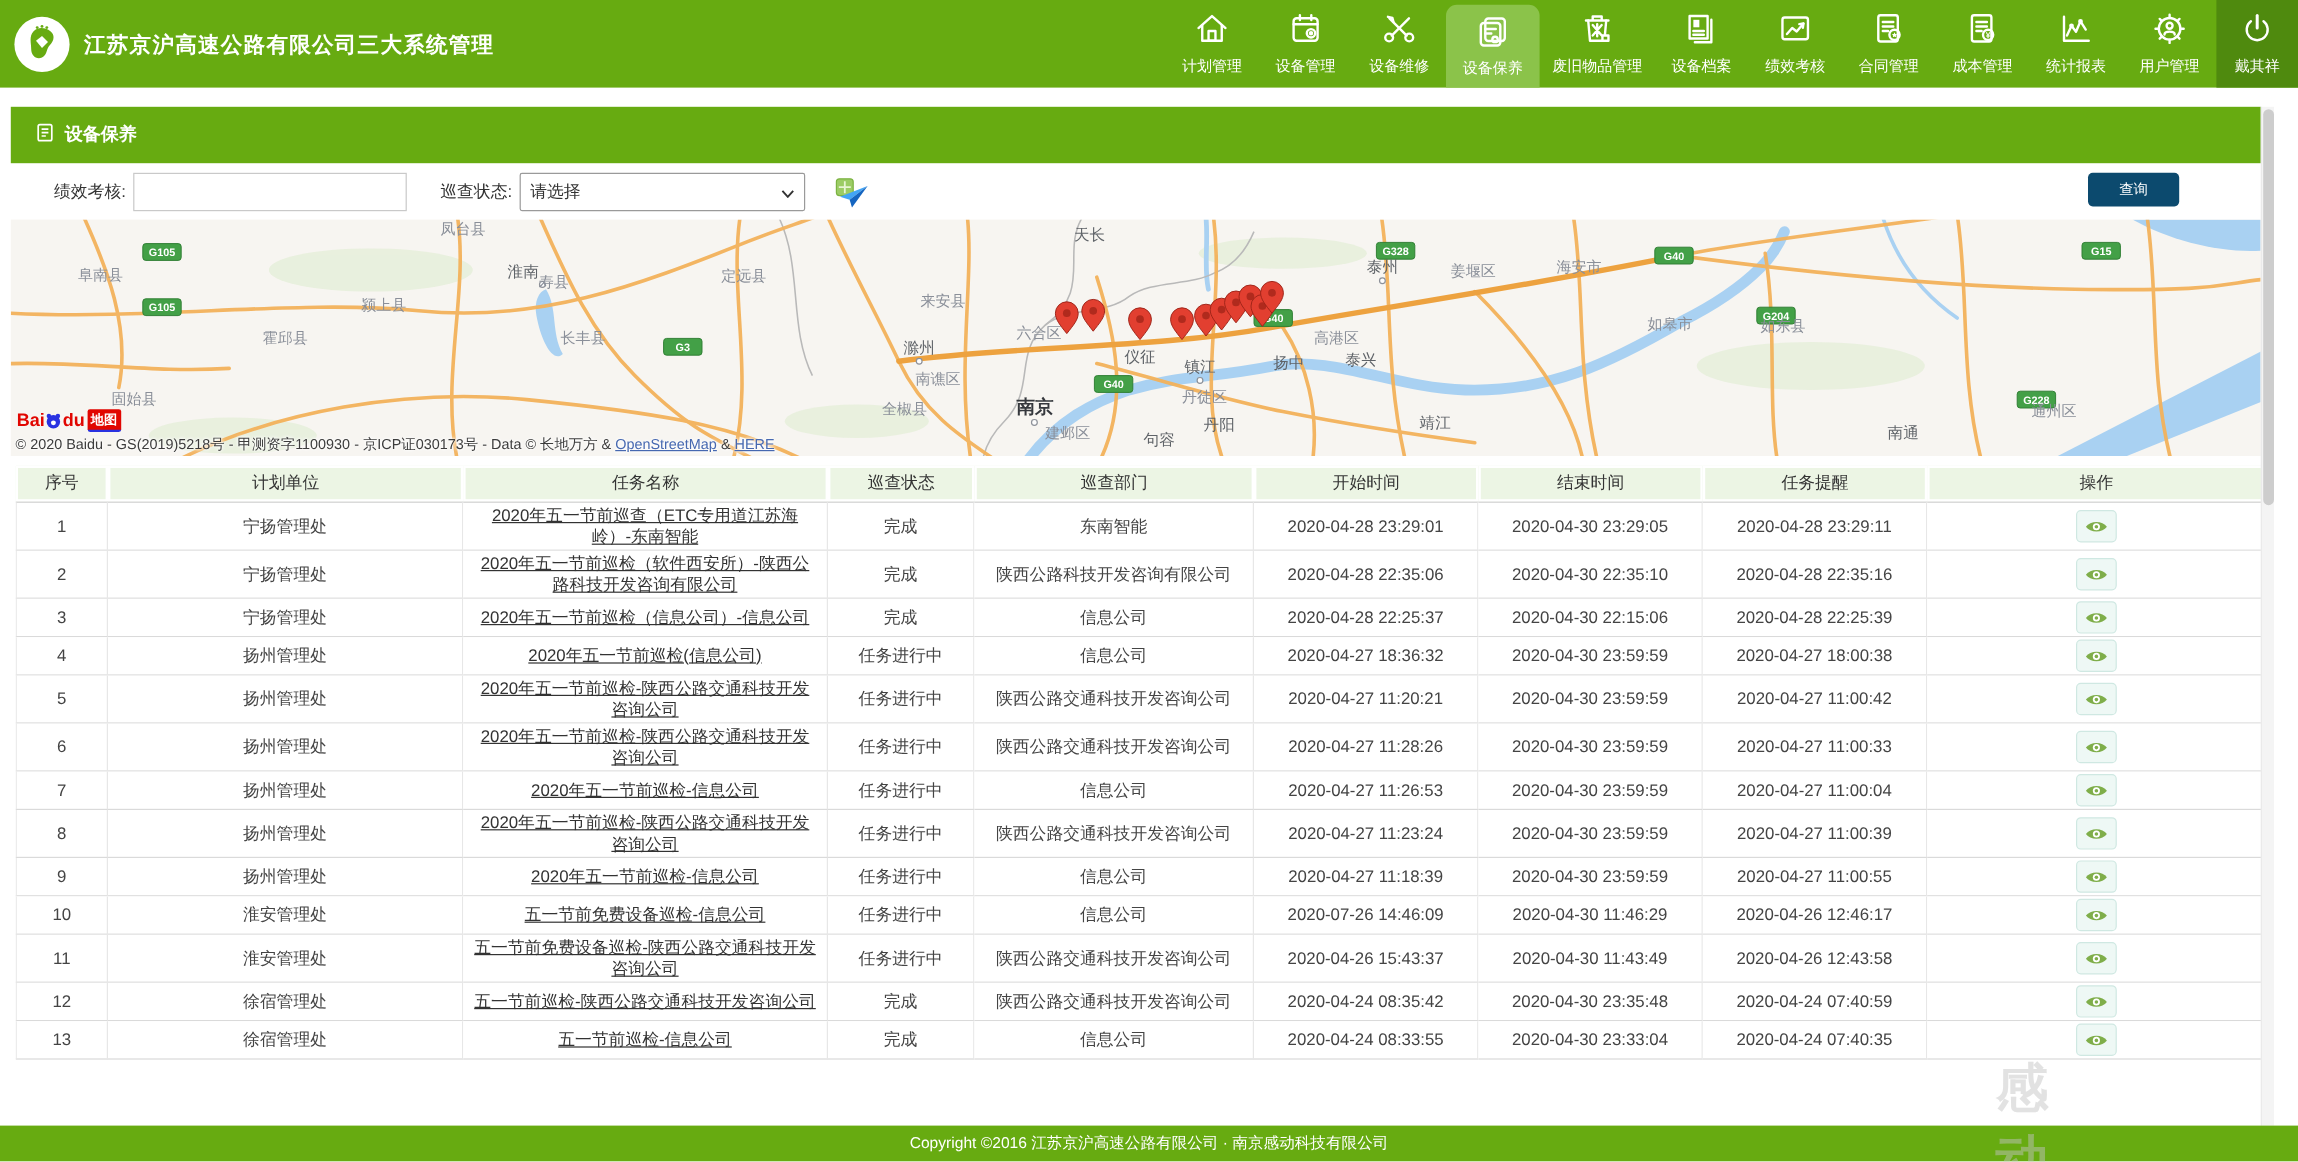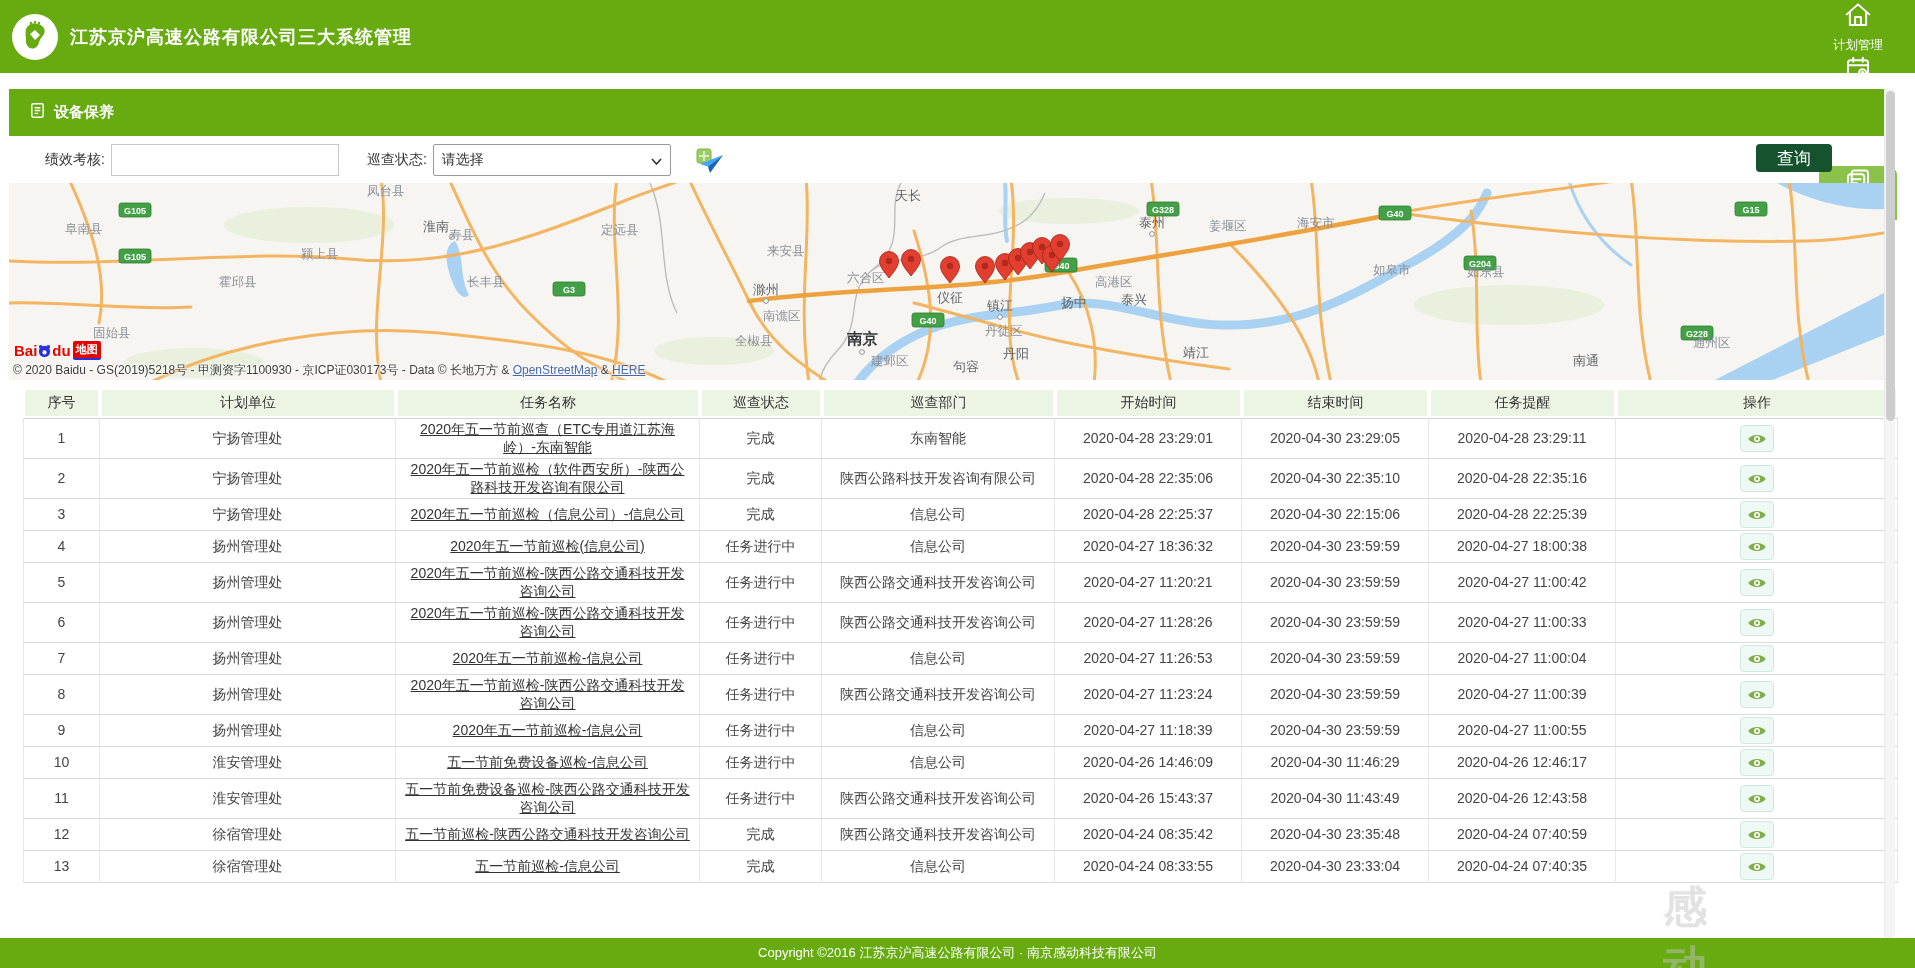--- a/index.html
+++ b/index.html
@@ -7,21 +7,21 @@
     font-family:"Liberation Sans","DejaVu Sans",sans-serif; }
   .page { position:relative; width:1576px; height:968px; background:#fff;padding-left:11px; }
 
   
   .topbar { position:absolute; left:0; top:0; width:1915px; height:73px;
     background:#67ab11; display:flex; align-items:center; }
   .brand { display:flex; align-items:center; padding-left:12px; flex:0 0 auto; }
   .logo { width:46px; height:46px; border-radius:50%; background:#fff;
     display:flex; align-items:center; justify-content:center; margin-right:12px; }
   .brand-title { color:#fff; font-size:18px; font-weight:bold; letter-spacing:1px; }
-  .topnav { margin-left:auto; display:flex; align-items:stretch; height:73px;flex-direction:column; }
+  .topnav { margin-left:auto; display:flex; align-items:stretch; height:73px; }
   .nav-item { width:78px; height:73px; display:flex; flex-direction:column; align-items:center;
     justify-content:center; color:#fff; cursor:pointer; }
   .nav-item .nav-label { font-size:12.5px; margin-top:3px; white-space:nowrap; }
   .nav-item.wide { width:96px; }
   .nav-item.selected { background:#8bc34a; border-radius:9px 9px 0 0; margin-top:4px; height:69px; }
   .nav-item.user { width:68px; background:#4f8a0e; }
 
   
   .section-bar { position:absolute; left:9px; top:89px; width:1875px; height:47px;
     background:#67ab11; color:#fff; display:flex; align-items:center; padding-left:20px; }
@@ -32,43 +32,43 @@
     display:flex; align-items:center; }
   .f-label { font-size:14px; color:#333; }
   .lbl1 { margin-left:36px; }
   .txt-input { width:228px; height:32px; border:1px solid #c9c9c9; margin-left:6px;
     font-size:14px; padding:0 6px; color:#333; background:#fff; }
   .lbl2 { margin-left:28px; }
   .select { width:238px; height:32px; border:1px solid #9a9a9a; margin-left:6px; background:#fff;
     display:flex; align-items:center; justify-content:space-between; padding:0 8px;
     font-size:14px; color:#333; cursor:pointer; border-radius:2px;text-align:right; }
   .send-icon { margin-left:22px; cursor:pointer; display:flex; }
-  .query-btn { position:absolute; right:52px; top:8px; width:76px; height:28px;
-    background:#14532d; color:#fff; border:none; border-radius:4px; font-size:17px; cursor:pointer; }
+  .query-btn { position:absolute; right:68px; top:8px; width:76px; height:28px;
+    background:#0c4a6e; color:#fff; border:none; border-radius:4px; font-size:12px; cursor:pointer; }
 
   
   .map { position:absolute; left:9px; top:183px; width:1875px; height:197px;
     background:#f7f5f1; overflow:hidden; cursor:grab; }
   .map svg.map-canvas { position:absolute; left:0; top:0; }
   .map-label { fill:#8a8f99; font-size:12.5px; }
   .map-label.city { fill:#5f6368; font-size:13px; }
   .map-label.major { fill:#35383d; font-size:15.5px; font-weight:bold; }
   .badge-rect { fill:#43a047; stroke:#2e7d32; stroke-width:0.8; }
   .badge-txt { fill:#fff; font-size:9px; font-weight:bold; }
   .baidu-logo { position:absolute; left:5px; bottom:20px; display:flex; align-items:center;
     font-weight:bold; font-size:15px; }
   .baidu-logo .bai,.baidu-logo .du { color:#e10601; }
   .baidu-logo .ditu { background:#e10601; color:#fff; font-size:11px; padding:1px 3px;
     border-radius:2px; margin-left:2px; border-bottom:2px solid #2932e1; }
   .map-attribution { position:absolute; left:4px; bottom:1px; font-size:12px; color:#3c3c3c;
     text-shadow:0 0 2px #fff,0 0 3px #fff,0 0 4px #fff; white-space:nowrap; }
   .map-attribution a { color:#4668b0; text-decoration:underline; cursor:pointer; }
 
   
-  .table-wrap { position:absolute; left:23px; top:388px; width:1875px; height:542px; overflow:hidden; }
+  .table-wrap { position:absolute; left:13px; top:388px; width:1875px; height:542px; overflow:hidden; }
   table { width:1875px; border-collapse:separate; border-spacing:0; table-layout:fixed; }
   th { background:#ecf5e4; font-size:14px; font-weight:normal; color:#333; height:30px;
     padding:2px 4px; border:2px solid #fff; text-align:center; }
   td { font-size:14px; color:#444; text-align:center; height:28px; padding:2px 8px;
     border-bottom:1px solid #dadada; border-right:1px solid #e7e7e7; line-height:17.5px;
     background:#fff; vertical-align:middle; }
   td:first-child { border-left:1px solid #e7e7e7; }
   tbody tr:first-child td { border-top:1px solid #d2d2d2; }
   .task-link { color:#333; text-decoration:underline; cursor:pointer; }
   .eye-btn { display:inline-flex; align-items:center; justify-content:center; width:34px; height:27px;
@@ -621,21 +621,21 @@
                   <circle cx="11" cy="8" r="1.7" fill="#7fae4a"></circle>
                 </svg>
               </span></td>
           </tr>
           <tr>
             <td>10</td>
             <td>淮安管理处</td>
             <td><a class="task-link">五一节前免费设备巡检-信息公司</a></td>
             <td>任务进行中</td>
             <td>信息公司</td>
-            <td>2020-04-26 14:46:09</td>
+            <td>2020-07-26 14:46:09</td>
             <td>2020-04-30 11:46:29</td>
             <td>2020-04-26 12:46:17</td>
             <td><span class="eye-btn">
                 <svg width="20" height="14" viewBox="0 0 22 16">
                   <path d="M1 8 C5 2 17 2 21 8 C17 14 5 14 1 8 Z" fill="#7fae4a"></path>
                   <circle cx="11" cy="8" r="3.4" fill="#fff"></circle>
                   <circle cx="11" cy="8" r="1.7" fill="#7fae4a"></circle>
                 </svg>
               </span></td>
           </tr>

